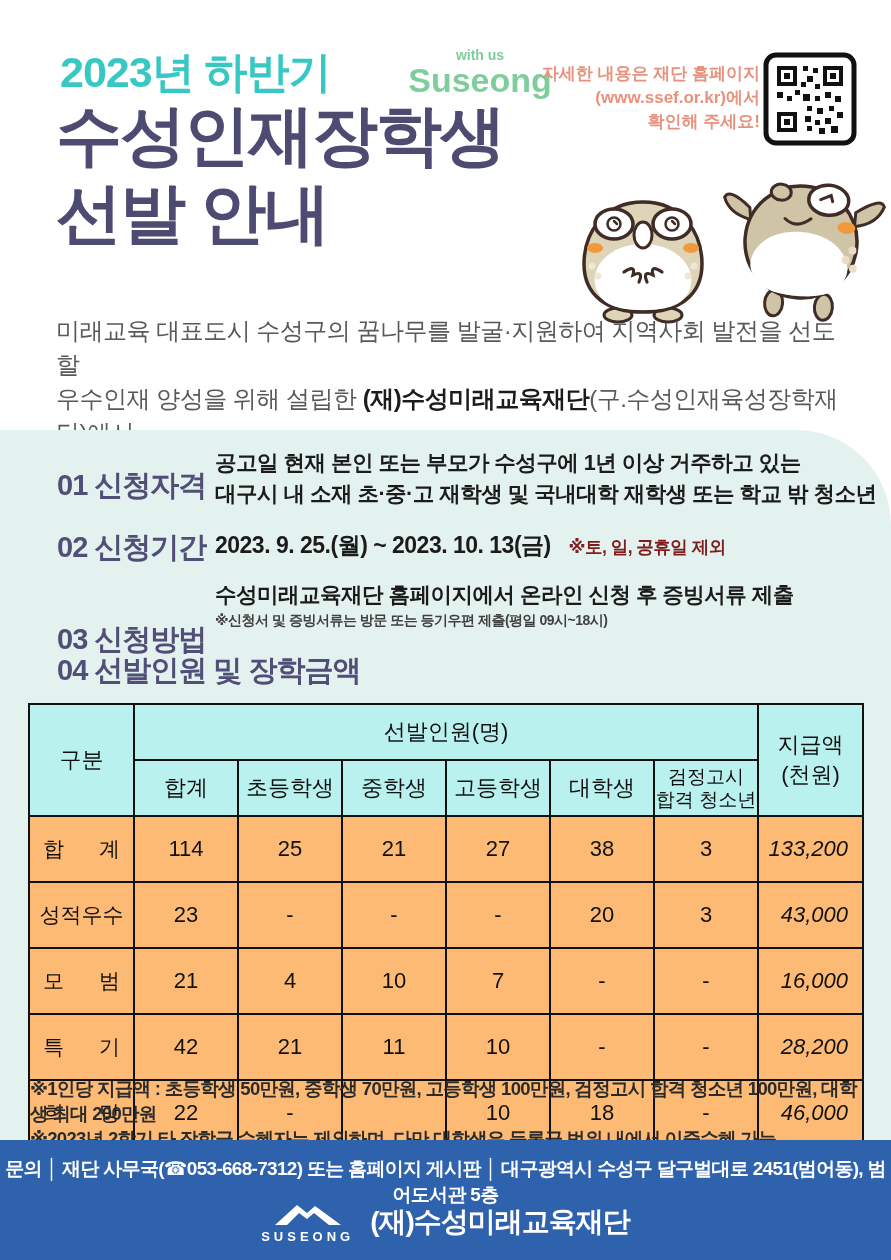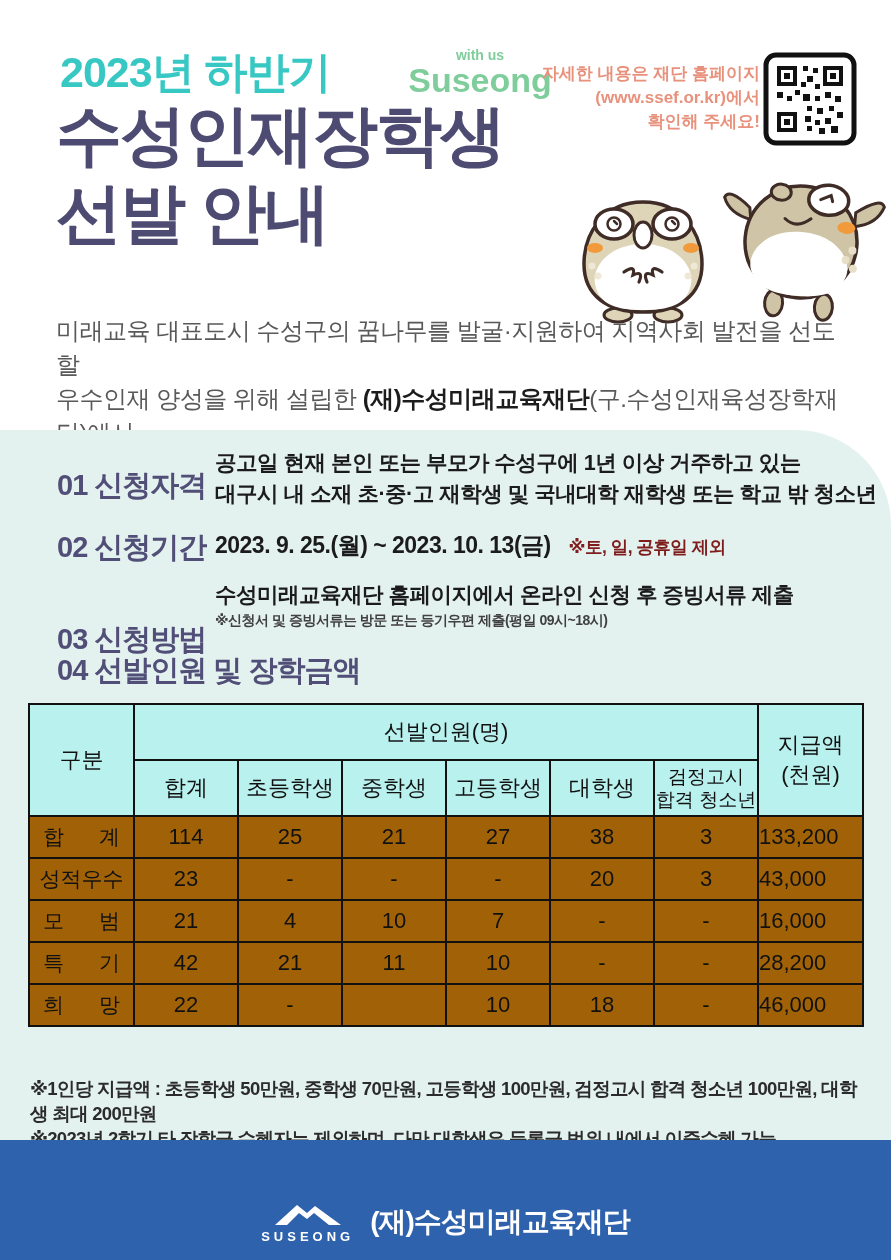--- a/index.html
+++ b/index.html
@@ -53,23 +53,23 @@
     border-collapse:collapse; table-layout:fixed; background:#fff;
   }
   table.sch td, table.sch th {
     border:2.5px solid #111; text-align:center; vertical-align:middle;
     font-size:21px; color:#111; font-weight:400;
   }
   table.sch thead th { background:#b9f1ee; font-weight:500; font-size:22px; }
   table.sch thead .small-head { font-size:19px; line-height:23px;margin-top:44px; }
   table.sch thead tr.r1 th { height:56px; }
   table.sch thead tr.r2 th { height:56px; }
-  table.sch tbody td { height:42px; background:#a16207; font-size:22px; }
+  table.sch tbody td { height:66px; background:#fdba74; font-size:22px; }
   table.sch tbody td.row-label { white-space:pre; font-size:21px; }
-  table.sch tbody td.pay { text-align:left; padding-right:28px; }
+  table.sch tbody td.pay { text-align:right; padding-right:14px;font-style:italic; }
   
   .footnotes {
     position:absolute; left:30px; top:1076px; width:840px;
     font-size:18.5px; color:#2b2b2b; line-height:25px; letter-spacing:-0.7px; font-weight:600;
   }
   
   .footer {
     position:absolute; left:0; top:1140px; width:891px; height:120px; background:#2e62ad; color:#fff;
   }
   .footer-contact {
@@ -300,20 +300,21 @@
         </tr>
       </tbody>
   </table>
 
   <div class="footnotes">
     <div>※1인당 지급액 : 초등학생 50만원, 중학생 70만원, 고등학생 100만원, 검정고시 합격 청소년 100만원, 대학생 최대 200만원</div>
     <div>※2023년 2학기 타 장학금 수혜자는 제외하며, 다만 대학생은 등록금 범위 내에서 이중수혜 가능</div>
   </div>
 
   <div class="footer">
+    <div class="footer-contact">문의 │ 재단 사무국(☎053-668-7312) 또는 홈페이지 게시판 │ 대구광역시 수성구 달구벌대로 2451(범어동), 범어도서관 5층</div>
     <div class="footer-brand">
       <div class="suseong-mini">
         <svg width="74" height="26" viewBox="0 0 74 26">
           <path d="M4 24 L26 4 L36 12 L44 5 L70 24 L58 24 L43 12 L36 18 L28 12 L16 24 Z" fill="#fff"></path>
         </svg>
         <div class="word">SUSEONG</div>
       </div>
       <div class="brand-name">(재)수성미래교육재단</div>
     </div>
   </div>

